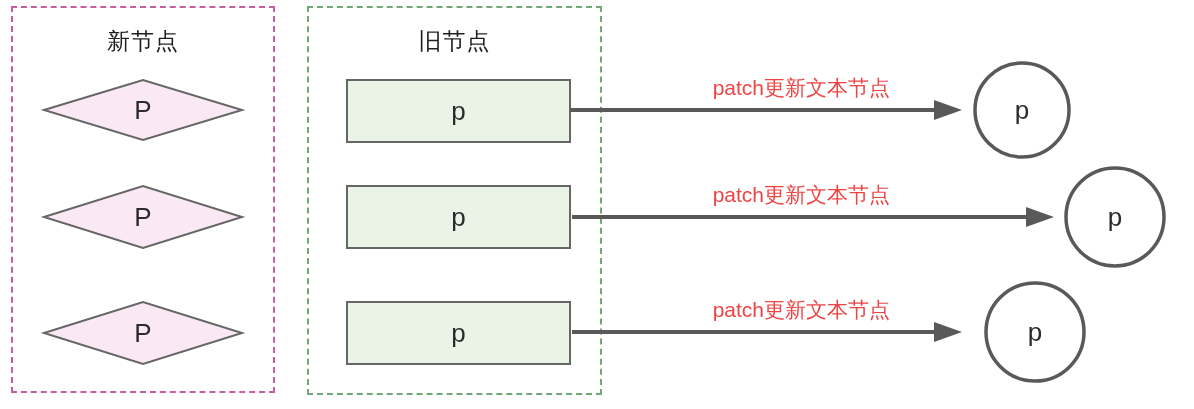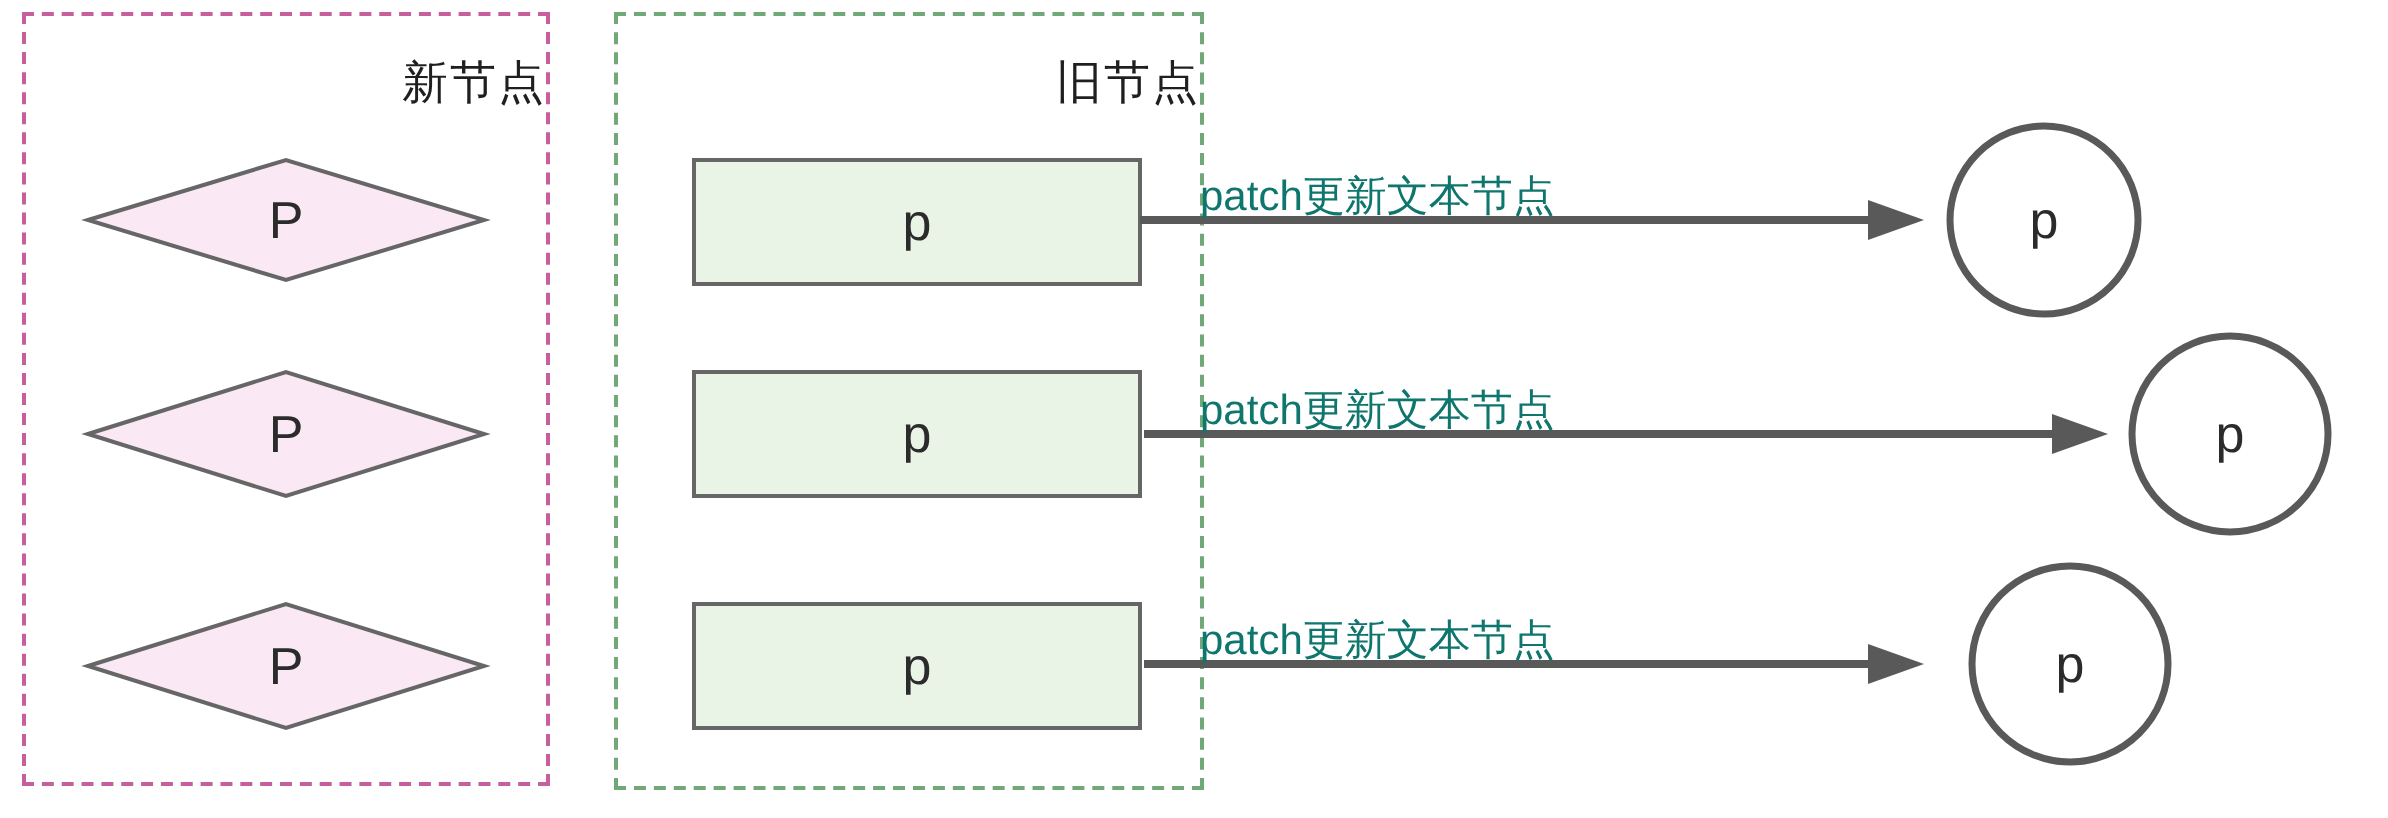--- a/index.html
+++ b/index.html
@@ -16,42 +16,41 @@
     border:2px dashed;
     box-sizing:border-box;
     background:transparent;
   }
   .group-new{left:11px;top:6px;width:264px;height:387px;border-color:#c75f9e;}
   .group-old{left:307px;top:6px;width:295px;height:389px;border-color:#70a878;}
   .group-dom{left:887px;top:12px;width:293px;height:391px;border-color:#2b2b2b;}
   .group-title{
     position:absolute;
     top:18px;left:0;width:100%;
-    text-align:right;
+    text-align:center;
     font-size:23px;
     font-weight:400;
     color:#1f1f1f;
     letter-spacing:1px;
   }
   .svg-layer{position:absolute;left:0;top:0;width:1194px;height:409px;}
   .node-label{
     position:absolute;
     display:flex;align-items:center;justify-content:center;
     font-size:26px;
     color:#2b2b2b;
   }
   .arrow-label{
     position:absolute;
     width:290px;
-    text-align:left;
+    text-align:right;
     font-size:21px;
     line-height:28px;
-    color:#0f766e;
+    color:#ef4444;
     white-space:nowrap;
-    margin-top:11px;
   }
 </style>
 </head>
 <body>
 
 <div class="canvas">
 
   <div class="group group-new">
     <div class="group-title">新节点</div>
   </div>

